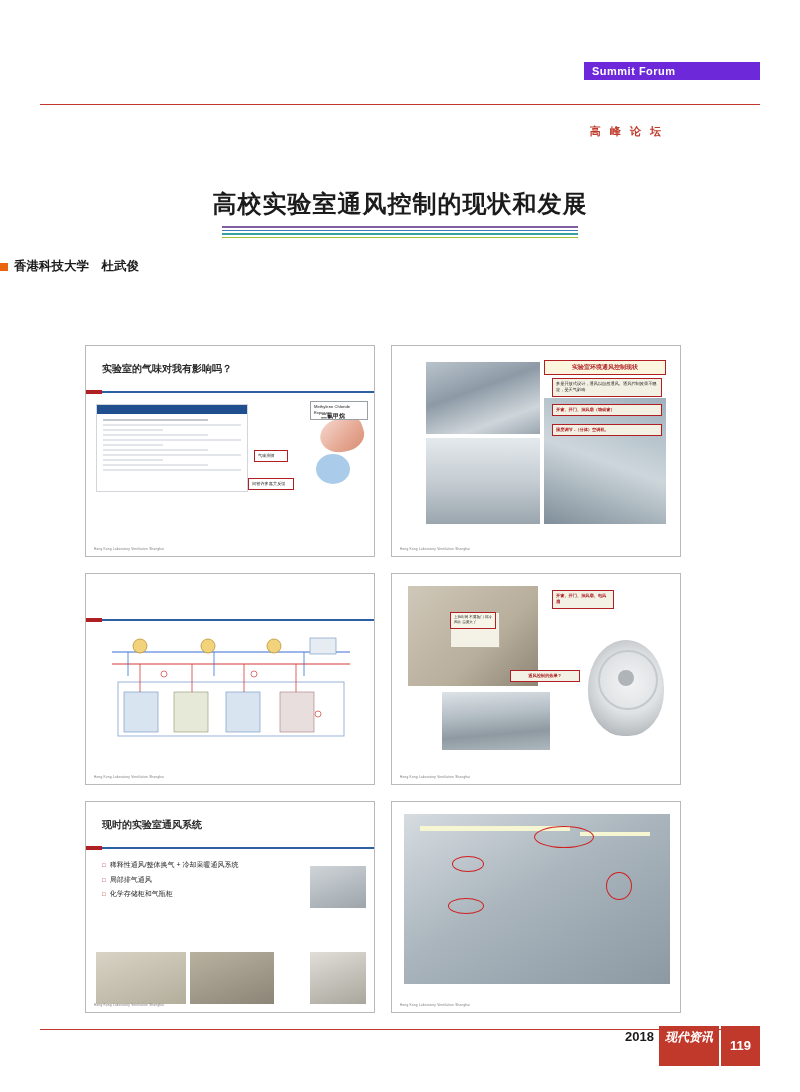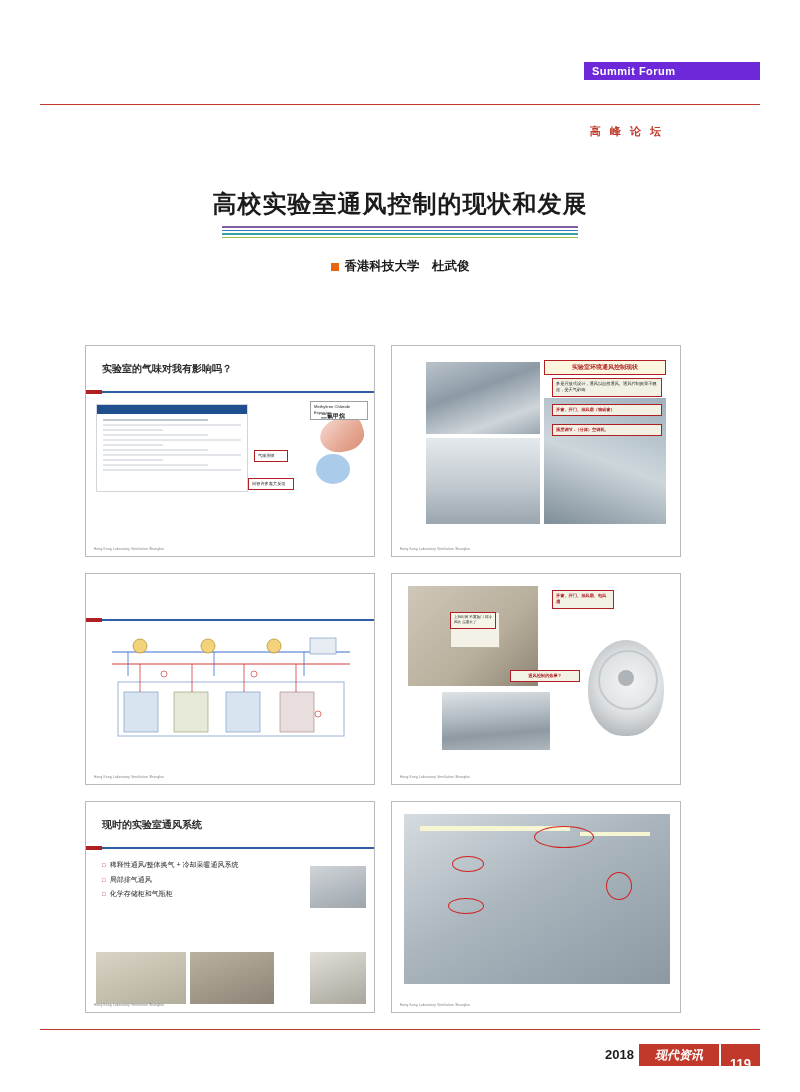--- a/index.html
+++ b/index.html
@@ -72,21 +72,21 @@
   .tr1 { background: #7f5fa0; }
   .tr2 { background: #3d7ebc; }
   .tr3 { background: #3aa0a0; }
   .tr4 { background: #9fbf3b; }
 
   .author-line {
     position: absolute;
     top: 258px;
     left: 0;
     width: 800px;
-    text-align: center;
+    text-align: left;
     font-size: 12.5px;
     font-weight: bold;
     color: #1b1b1b;
   }
   .author-marker {
     display: inline-block;
     width: 8px;
     height: 8px;
     background: #e8650d;
     margin-right: 6px;
@@ -252,35 +252,35 @@
     right: 40px;
     height: 1px;
     background: #c0392b;
   }
   .footer {
     position: absolute;
     bottom: 26px;
     right: 40px;
     display: flex;
     align-items: stretch;
-    height: 22px;
+    height: 40px;
   }
   .footer-year {
     font-size: 13px;
     font-weight: bold;
     color: #1b1b1b;
     line-height: 22px;
     padding-right: 5px;
   }
   .footer-mag {
     background: #c0392b;
     color: #ffffff;
     font-size: 12px;
     font-weight: bold;
-    padding: 0 16px;
+    padding: 0 6px;
     line-height: 22px;
     font-style: italic;
   }
   .footer-page {
     background: #c0392b;
     color: #ffffff;
     font-size: 13px;
     font-weight: bold;
     padding: 9px 9px;
     line-height: 22px;

